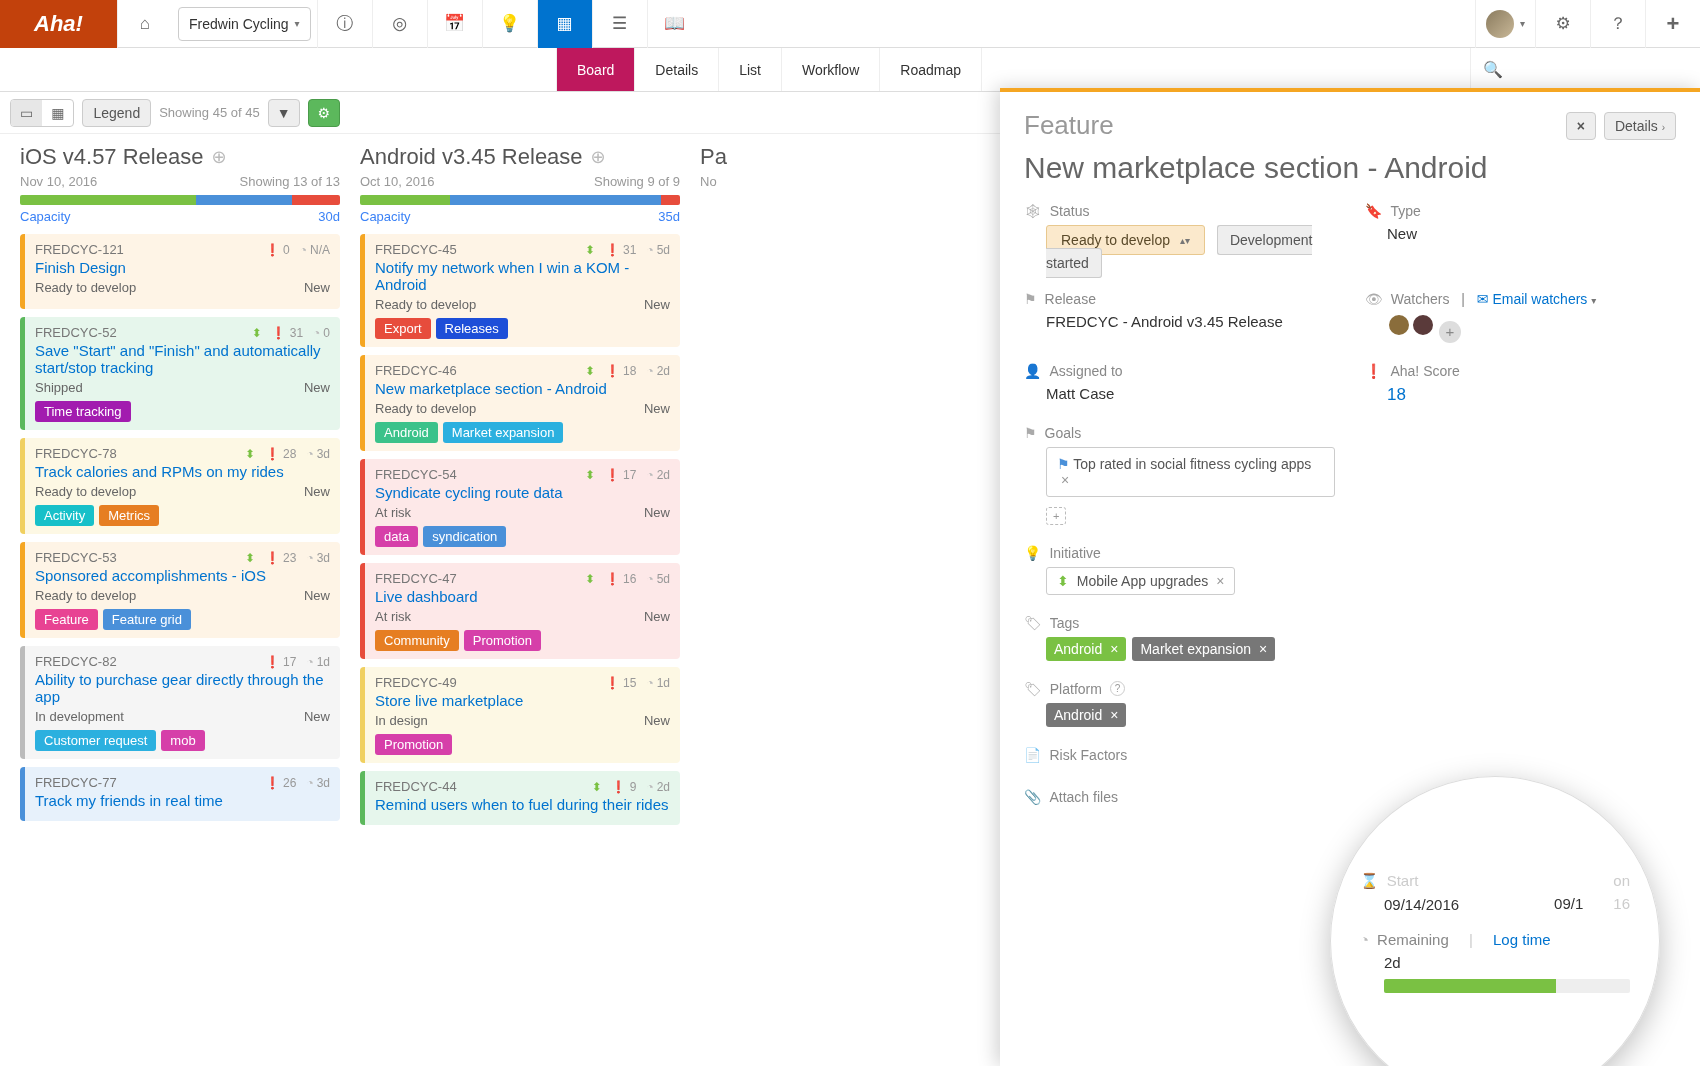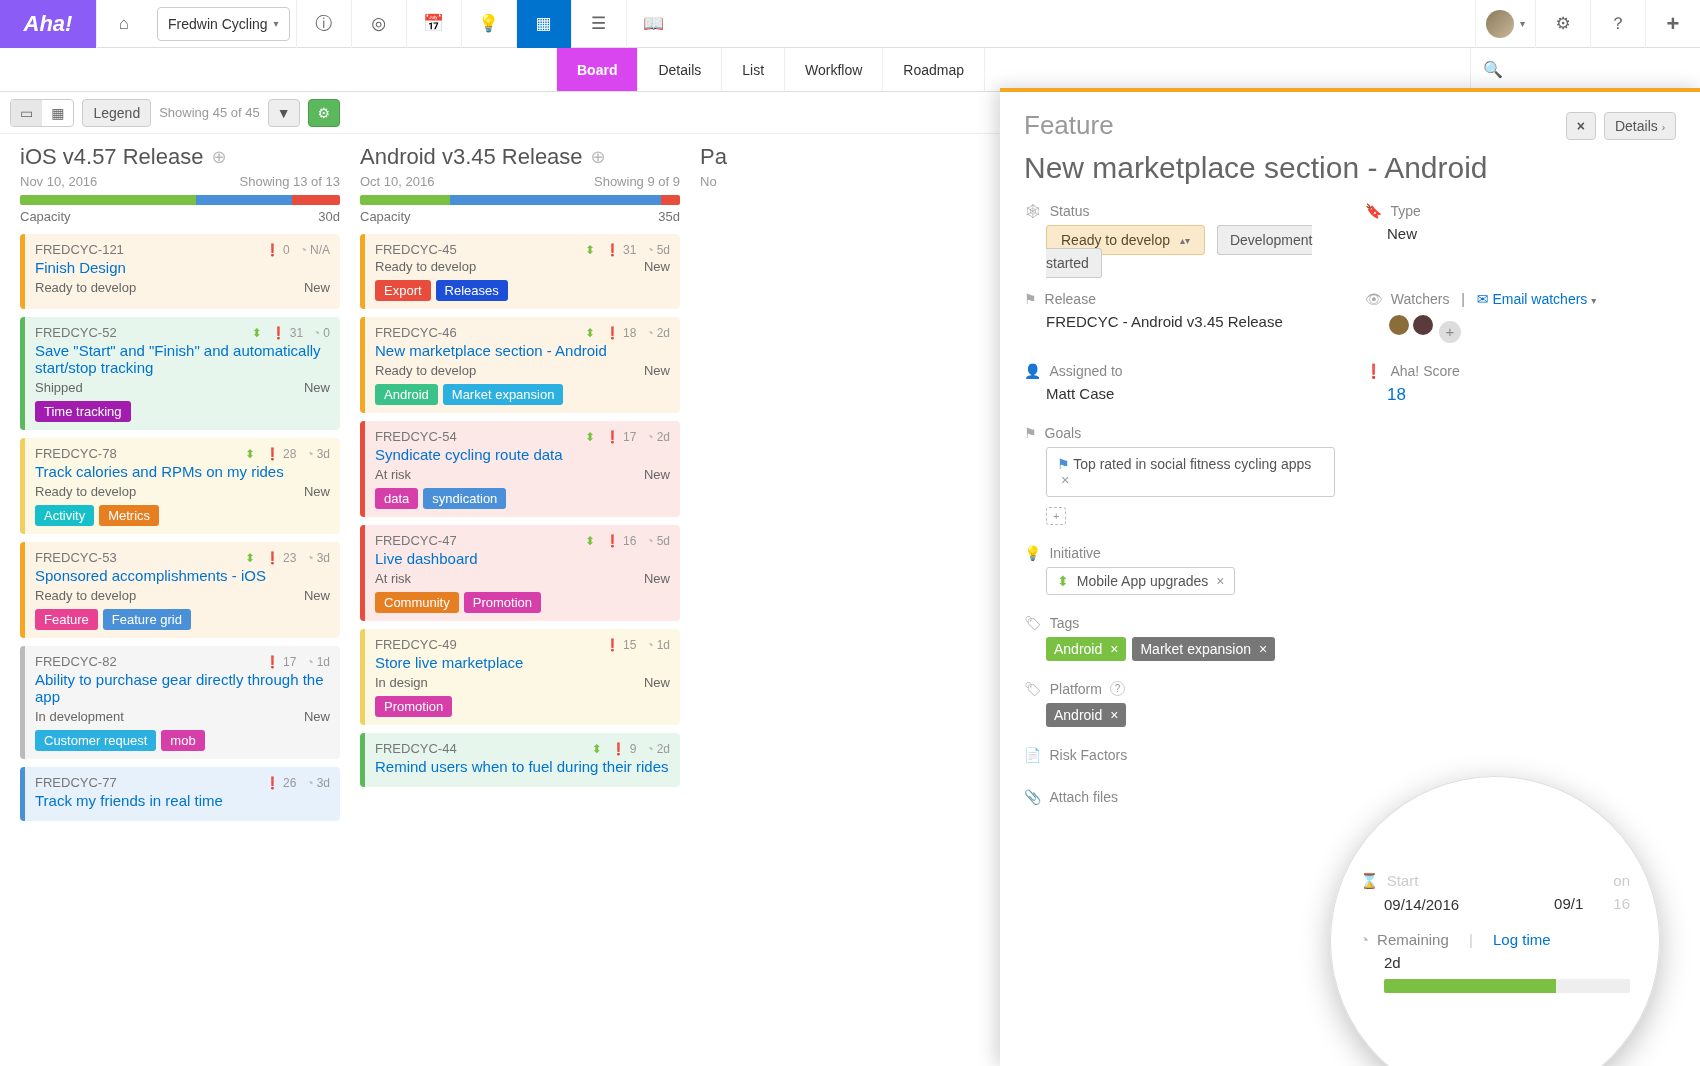--- a/index.html
+++ b/index.html
@@ -1,45 +1,45 @@
 <!DOCTYPE html>
 <html><head>
 <meta charset="utf-8">
 <style>
 *{box-sizing:border-box;margin:0;padding:0;font-family:-apple-system,BlinkMacSystemFont,"Segoe UI",Helvetica,Arial,sans-serif}
 body{background:#fff;color:#333;font-size:14px;overflow:hidden}
 .topbar{display:flex;align-items:center;height:48px;border-bottom:1px solid #ddd;background:#fff}
-.logo{background:#8b5cf6;color:#fff;font-weight:700;font-size:22px;height:48px;width:96px;display:flex;align-items:center;justify-content:center;font-style:italic}
+.logo{background:#c2410c;color:#fff;font-weight:700;font-size:22px;height:48px;width:117px;display:flex;align-items:center;justify-content:center;font-style:italic}
 .tb-btn{width:55px;height:48px;display:flex;align-items:center;justify-content:center;color:#666;border-left:1px solid #eee;cursor:pointer;font-size:17px}
 .tb-btn.active{background:#0073cf;color:#fff}
 .ws-select{margin:0 6px;height:34px;border:1px solid #ccc;border-radius:4px;padding:0 10px;display:flex;align-items:center;gap:6px;cursor:pointer;font-weight:500}
 .avatar{width:28px;height:28px;border-radius:50%;background:linear-gradient(135deg,#8a7b5e,#c9b898)}
 .caret{font-size:10px;color:#777}
 .subnav{display:flex;height:44px;border-bottom:1px solid #ddd}
 .subnav-spacer{flex:0 0 556px}
 .subnav-tab{padding:0 20px;display:flex;align-items:center;color:#333;border-right:1px solid #eee;cursor:pointer}
 .subnav-tab.first{border-left:1px solid #eee}
-.subnav-tab.active{background:#d946ef;color:#fff;font-weight:700}
+.subnav-tab.active{background:#be185d;color:#fff;font-weight:400}
 .search-area{margin-left:auto;width:230px;border-left:1px solid #eee;display:flex;align-items:center;padding:0 12px;color:#888;font-size:16px}
 .toolbar{display:flex;align-items:center;height:42px;padding:0 10px;gap:8px;border-bottom:1px solid #eee}
 .tool-group{display:flex;border:1px solid #ccc;border-radius:4px;overflow:hidden}
 .tool-group>div{padding:5px 9px;color:#666;cursor:pointer}
 .tool-group>div.sel{background:#e7e7e7}
 .btn-gray{background:#eee;border:1px solid #ccc;border-radius:4px;padding:5px 10px;cursor:pointer;color:#555}
 .btn-green{background:#5cb85c;border:1px solid #4a9b4a;border-radius:4px;padding:5px 9px;cursor:pointer;color:#fff}
 .muted{color:#999;font-size:13px}
 .board{display:flex;gap:20px;padding:10px 20px;overflow-x:auto}
 .col{width:320px;flex-shrink:0}
 .col-title{font-size:22px;color:#555;font-weight:400;display:flex;align-items:center;gap:8px}
 .col-sub{display:flex;justify-content:space-between;color:#999;font-size:13px;margin:4px 0 6px}
 .prog{display:flex;height:10px;border-radius:2px;overflow:hidden;margin-bottom:4px}
 .prog>div:first-child{background:#7ac143}
 .prog>div:nth-child(2){background:#4a90d9}
 .prog>div:nth-child(3){background:#e74c3c}
-.cap-row{display:flex;justify-content:space-between;color:#737373;font-size:13px;margin-bottom:10px}
+.cap-row{display:flex;justify-content:space-between;color:#3b82f6;font-size:13px;margin-bottom:10px}
 .card{border-radius:4px;border-left:5px solid;padding:8px 10px;margin-bottom:8px;position:relative}
 .card-top{display:flex;justify-content:space-between;align-items:center;color:#777;font-size:13px;margin-bottom:2px}
 .card-icons{display:flex;gap:10px;align-items:center;color:#999;font-size:12px}
 .card-icons span{display:flex;align-items:center;gap:3px}
 .card-title{color:#0073cf;font-size:15px;margin-bottom:4px;cursor:pointer}
 .card-row{display:flex;justify-content:space-between;color:#666;font-size:13px;margin-bottom:6px}
 .tags{display:flex;gap:5px;flex-wrap:wrap}
 .tag{padding:3px 9px;border-radius:3px;color:#fff;font-size:13px}
 .c-or{background:#fef4e6;border-left-color:#f5a623}
 .c-gr{background:#e6f6ec;border-left-color:#5cb85c}
@@ -264,20 +264,21 @@
       </div>
       <div class="card c-or">
       <div class="card-top">
         <span>FREDCYC-45</span>
         <span class="card-icons">
             <span style="color:#7ac143">⬍</span>
             <span><span style="color:#bbb">❗</span>31</span>
             <span><span style="color:#bbb">◔</span>5d</span>
           </span>
       </div>
+      <div class="card-title">Notify my network when I win a KOM - Android</div>
       <div class="card-row">
           <span>Ready to develop</span>
           <span>New</span>
         </div>
       <div class="tags">
           <span class="tag" style="background:#e74c3c">Export</span>
           <span class="tag" style="background:#1d4ed8">Releases</span>
         </div>
       </div>
       <div class="card c-or">

